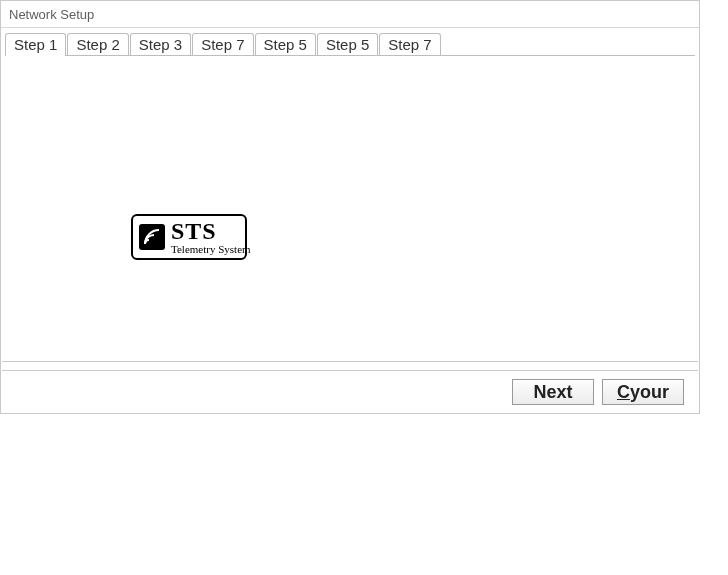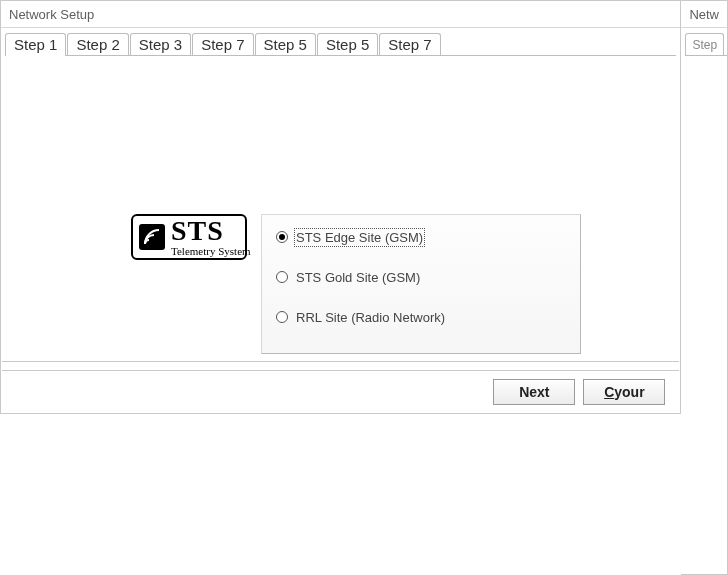--- a/index.html
+++ b/index.html
@@ -164,21 +164,21 @@
     flex-shrink: 0;
   }
   .logo-icon-wrap svg { display: block; }
   .logo-text {
     margin-left: 6px;
     line-height: 1;
   }
   .logo-main {
     font-family: Georgia, "Times New Roman", serif;
     font-weight: bold;
-    font-size: 28px;
+    font-size: 24px;
     letter-spacing: 1px;
     color: #000;
   }
   .logo-sub {
     font-family: Georgia, "Times New Roman", serif;
     font-size: 11px;
     color: #000;
     margin-top: 1px;
     white-space: nowrap;
   }
@@ -251,21 +251,21 @@
     justify-content: flex-end;
     padding-right: 14px;
     box-sizing: border-box;
   }
   .btn {
     min-width: 82px;
     height: 26px;
     margin-left: 8px;
     border: 1px solid #999;
     background: linear-gradient(#fdfdfd, #ececec);
-    font-size: 14px;
+    font-size: 18px;
     font-weight: bold;
     color: #222;
     cursor: pointer;
     box-shadow: 0 1px 0 #fff inset;
   }
   .btn .ul { text-decoration: underline; }
 </style>
 </head>
 <body>
 
@@ -298,52 +298,28 @@
               <path d="M3 17 A4 4 0 0 1 7 13" stroke="#fff" stroke-width="2" fill="none"></path>
             </svg>
           </div>
           <div class="logo-text">
             <div class="logo-main">STS</div>
             <div class="logo-sub">Telemetry System</div>
           </div>
         </div>
       </div>
 
-      <div class="options-box">
-        <label class="opt selected">
-          <input type="radio" class="radio" name="sitetype" checked="" style="">
-          <span class="opt-label">STS Edge Site (GSM)</span>
-        </label>
-        <label class="opt">
-          <input type="radio" class="radio" name="sitetype" style="">
-          <span class="opt-label">STS Gold Site (GSM)</span>
-        </label>
-        <label class="opt">
-          <input type="radio" class="radio" name="sitetype" style="">
-          <span class="opt-label">RRL Site (Radio Network)</span>
-        </label>
-      </div>
 
     </div>
 
     <div class="footer-sep"></div>
     <div class="footer">
       <button class="btn">
         <span>Next</span>
       </button>
       <button class="btn">
         <span class="ul">C</span><span>your</span>
       </button>
     </div>
   </div>
 
-  <div class="side-pane">
-    <div class="side-title">
-      <span>Netw</span>
-    </div>
-    <div class="side-tabstrip">
-      <div class="side-tab">
-        <span>Step</span>
-      </div>
-    </div>
-  </div>
 
 </div>
 
 </body></html>

